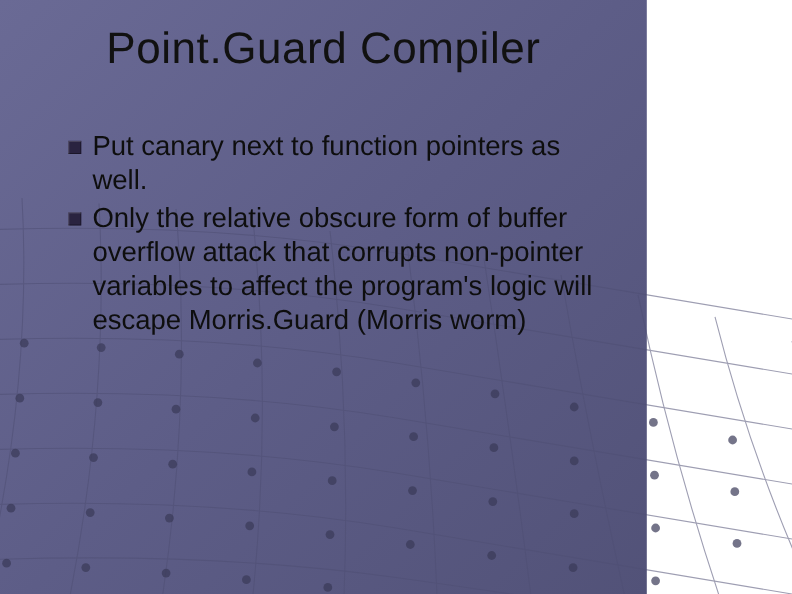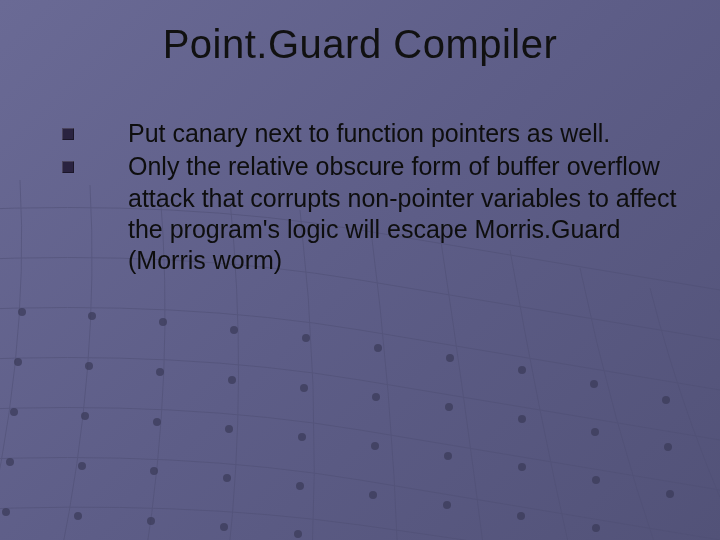--- a/index.html
+++ b/index.html
@@ -5,21 +5,21 @@
   html, body {
     margin: 0;
     padding: 0;
     width: 720px;
     height: 540px;
     overflow: hidden;
     font-family: Arial, Helvetica, sans-serif;
   }
   .slide {
     position: relative;
-    width: 720px;
+    width: 588px;
     height: 540px;
     background: linear-gradient(135deg, #6a6a95 0%, #5d5d87 50%, #525278 100%);
     box-sizing: border-box;
   }
   .mesh {
     position: absolute;
     left: 0;
     top: 0;
     width: 720px;
     height: 540px;
@@ -39,21 +39,20 @@
   .body {
     position: absolute;
     top: 118px;
     left: 62px;
     right: 40px;
   }
   .bullet-item {
     display: flex;
     align-items: flex-start;
     margin-bottom: 2px;
-    gap: 44px;
   }
   .bullet {
     width: 12px;
     height: 12px;
     background: #2a2340;
     margin-top: 10px;
     margin-right: 10px;
     flex-shrink: 0;
     box-shadow: inset 1px 1px 0 rgba(255,255,255,0.15), inset -1px -1px 0 rgba(0,0,0,0.35);
   }

